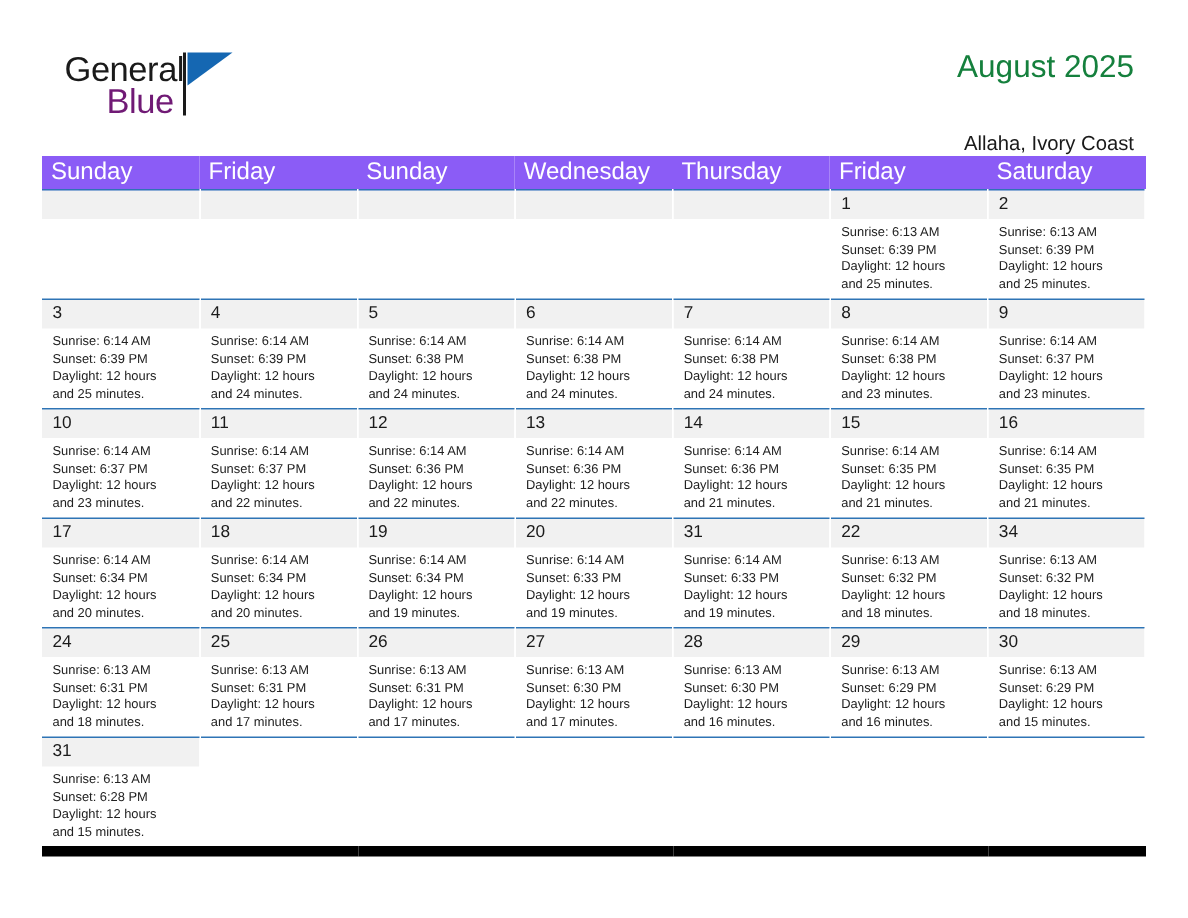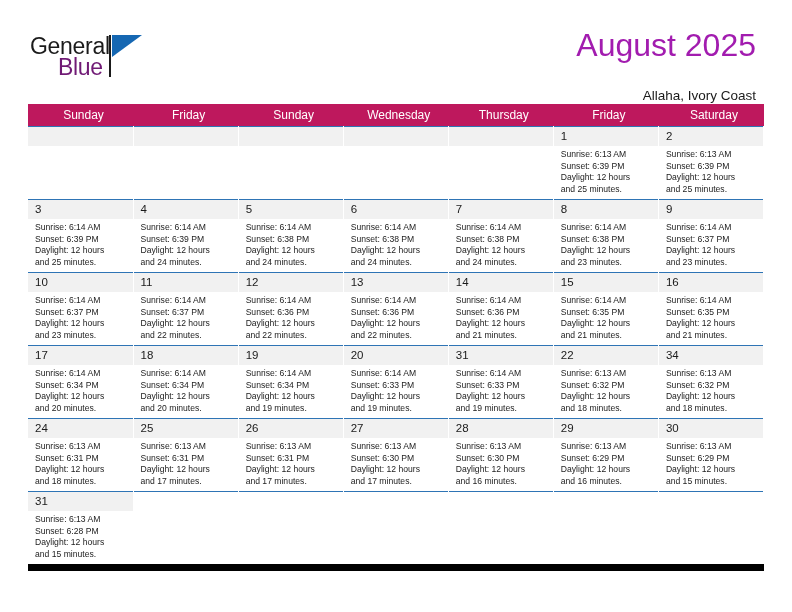--- a/index.html
+++ b/index.html
@@ -17,21 +17,21 @@
   .page {
     position: relative;
     width: 792px;
     height: 612px;
     box-sizing: border-box;
   }
 
   
   .header {
     position: absolute;
-    left: 22px;
+    left: 35px;
     top: 28px;
     right: 28px;
     height: 68px;
   }
   .brand {
     position: absolute;
     left: 8px;
     top: 6px;
     width: 200px;
     height: 56px;
@@ -74,22 +74,22 @@
     background: #1a1a1a;
   }
 
   .titles {
     position: absolute;
     right: 8px;
     top: 0;
     text-align: right;
   }
   .cal-title {
-    font-size: 32px;
-    color: #a21caf;
+    font-size: 21px;
+    color: #15803d;
     line-height: 34px;
     white-space: nowrap;
   }
   .cal-subtitle {
     font-size: 13.5px;
     color: #1a1a1a;
     line-height: 20px;
     margin-top: 24px;
     white-space: nowrap;
   }
@@ -97,25 +97,25 @@
   
   .calendar {
     position: absolute;
     left: 28px;
     top: 104px;
     width: 736px;
     border-collapse: collapse;
     table-layout: fixed;
   }
   .calendar th {
-    background: #be185d;
+    background: #8b5cf6;
     color: #ffffff;
     font-weight: normal;
-    font-size: 12px;
-    text-align: center;
+    font-size: 16px;
+    text-align: left;
     padding: 5px 0 5px 6px;
     line-height: 12px;
     border: none;
   }
   .calendar td {
     vertical-align: top;
     padding: 0;
     border-top: 1px solid #2e74b5;
     border-right: 1px solid #ffffff;
     height: 72px;

